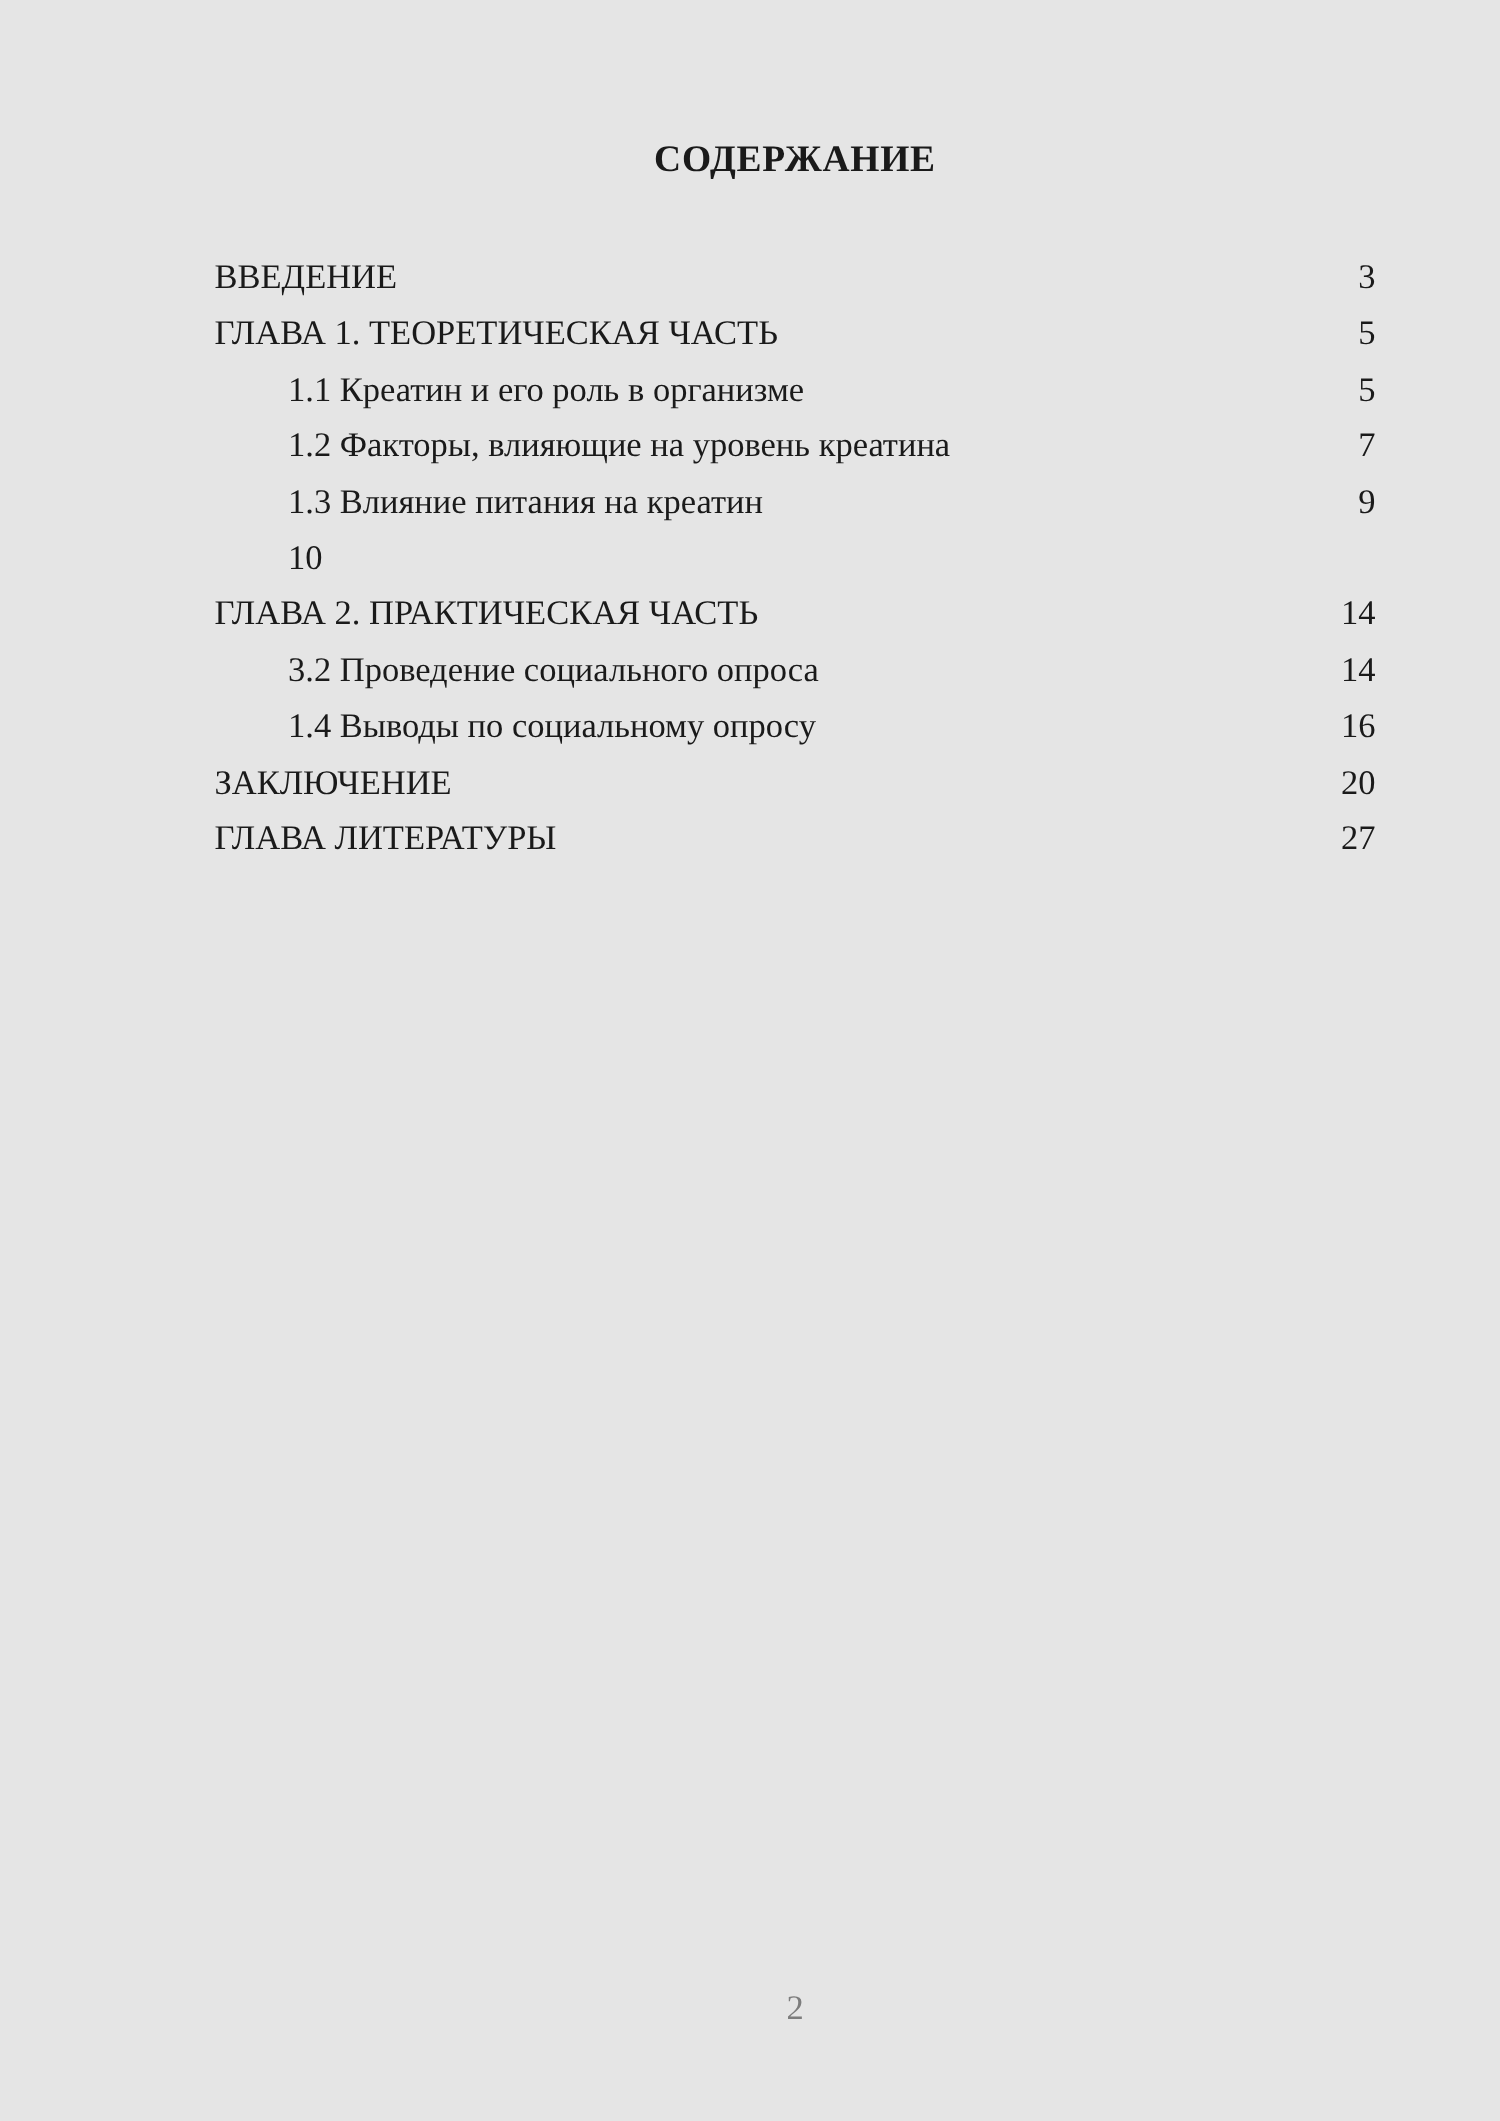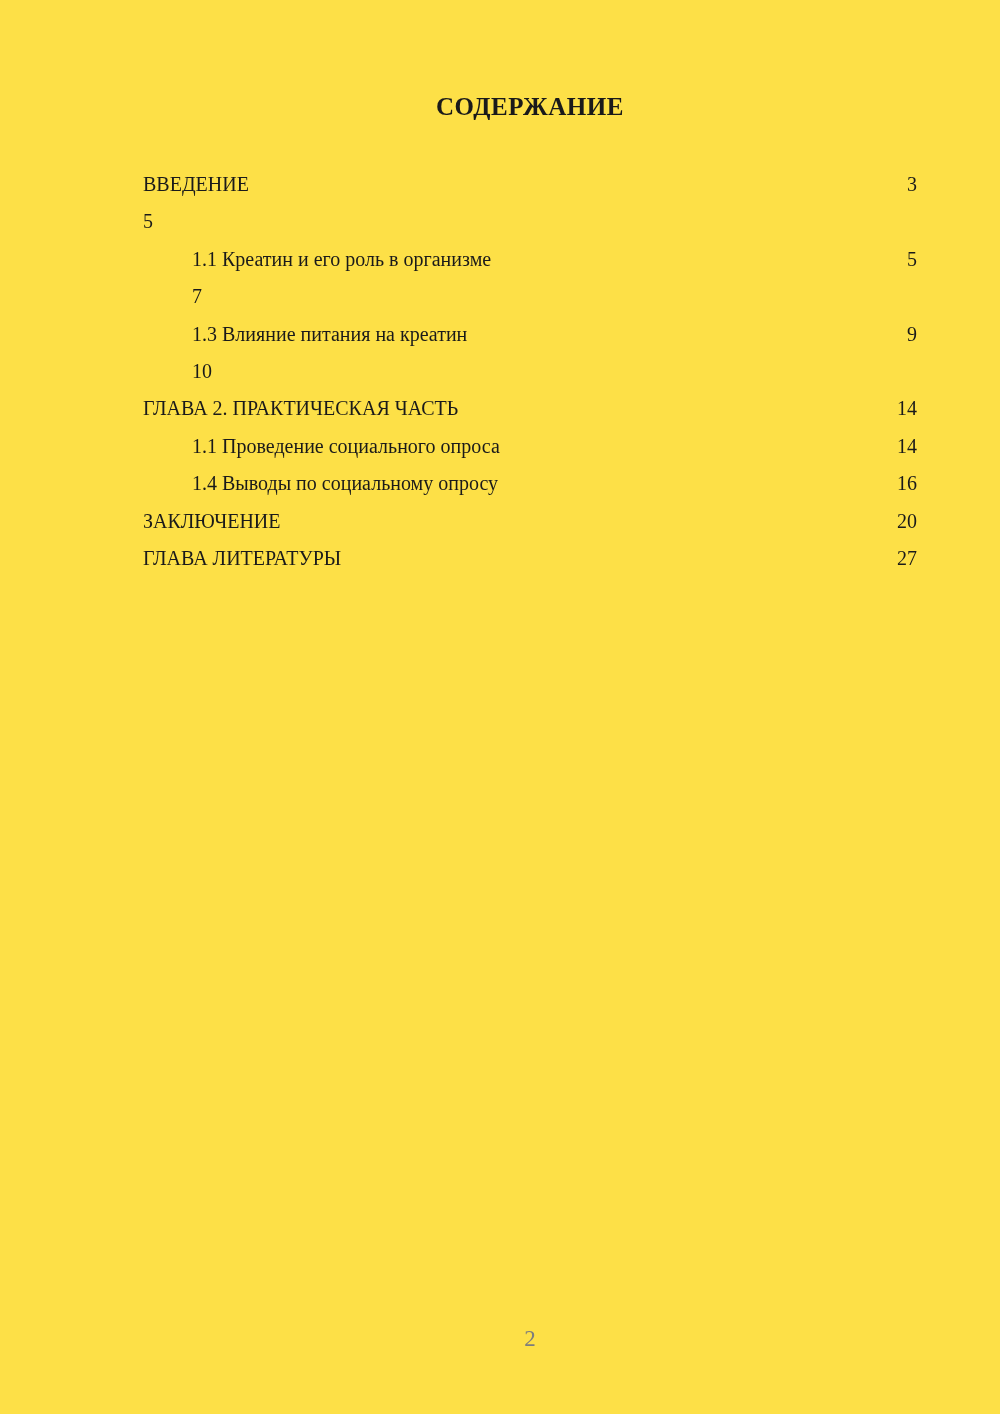--- a/index.html
+++ b/index.html
@@ -11,39 +11,39 @@
     width: 1000px;
     height: 1414px;
     position: relative;
     font-family: "Liberation Serif", "DejaVu Serif", serif;
     color: #1a1a1a;
     overflow: hidden;
   }
   .page {
     position: absolute;
     inset: 0;
-    background: #fde047;
+    background: #e5e5e5;
     text-decoration: underline;
   }
   .content {
     position: absolute;
     left: 143px;
     top: 93px;
     width: 774px;
   }
   .doc-title {
     text-align: center;
     font-weight: bold;
     font-size: 25px;
     line-height: 28px;
     letter-spacing: 0.5px;
     margin: 0 0 45px 0;
   }
   .toc {
-    font-size: 20px;
+    font-size: 23px;
   }
   .toc-row {
     display: flex;
     justify-content: space-between;
     align-items: baseline;
     height: 37.4px;
     line-height: 37.4px;
     white-space: nowrap;
   }
   .toc-row.level-1 {
@@ -75,48 +75,50 @@
     <h1 class="doc-title">СОДЕРЖАНИЕ</h1>
 
     <div class="toc">
 
       <div class="toc-row level-0">
         <span class="toc-label">ВВЕДЕНИЕ</span>
         <span class="toc-page">3</span>
       </div>
 
       <div class="toc-row level-0">
+        <span class="toc-label">ГЛАВА 1. ТЕОРЕТИЧЕСКАЯ ЧАСТЬ</span>
         <span class="toc-page">5</span>
       </div>
 
       <div class="toc-row level-1">
         <span class="toc-label">1.1 Креатин и его роль в организме</span>
         <span class="toc-page">5</span>
       </div>
 
       <div class="toc-row level-1">
+        <span class="toc-label">1.2 Факторы, влияющие на уровень креатина</span>
         <span class="toc-page">7</span>
       </div>
 
       <div class="toc-row level-1">
         <span class="toc-label">1.3 Влияние питания на креатин</span>
         <span class="toc-page">9</span>
       </div>
 
       <div class="toc-row level-1">
         <span class="toc-page">10</span>
       </div>
 
       <div class="toc-row level-0">
         <span class="toc-label">ГЛАВА 2. ПРАКТИЧЕСКАЯ ЧАСТЬ</span>
         <span class="toc-page">14</span>
       </div>
 
       <div class="toc-row level-1">
-        <span class="toc-label">1.1 Проведение социального опроса</span>
+        <span class="toc-label">3.2 Проведение социального опроса</span>
         <span class="toc-page">14</span>
       </div>
 
       <div class="toc-row level-1">
         <span class="toc-label">1.4 Выводы по социальному опросу</span>
         <span class="toc-page">16</span>
       </div>
 
       <div class="toc-row level-0">
         <span class="toc-label">ЗАКЛЮЧЕНИЕ</span>

